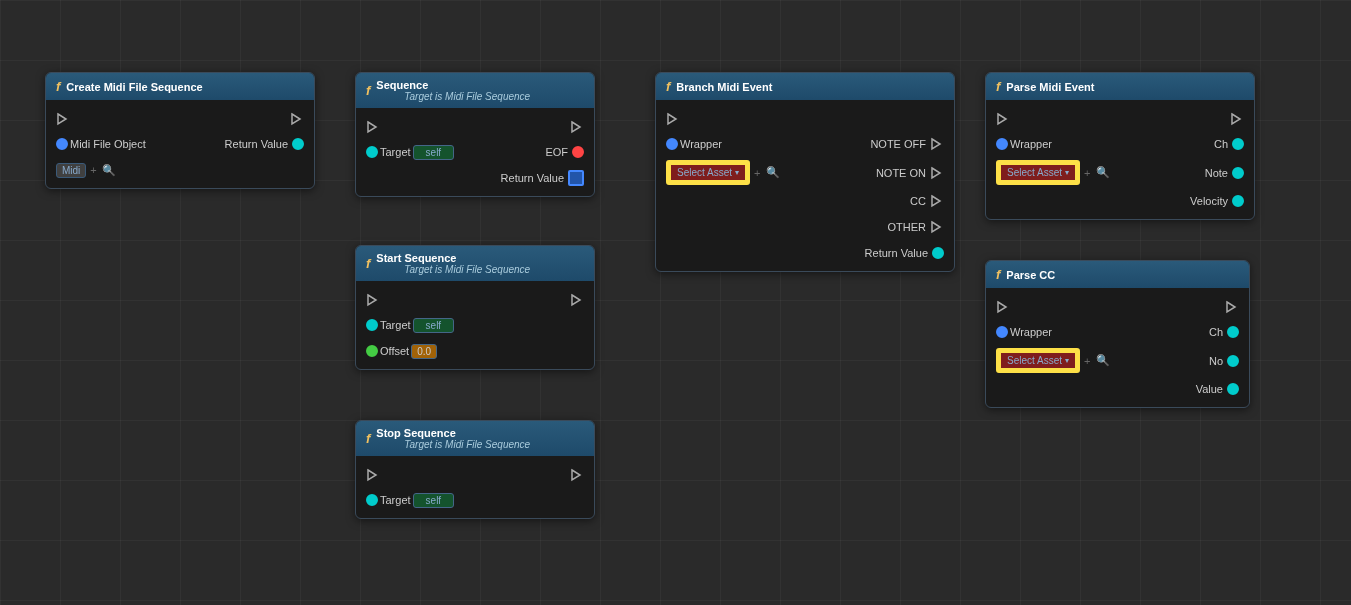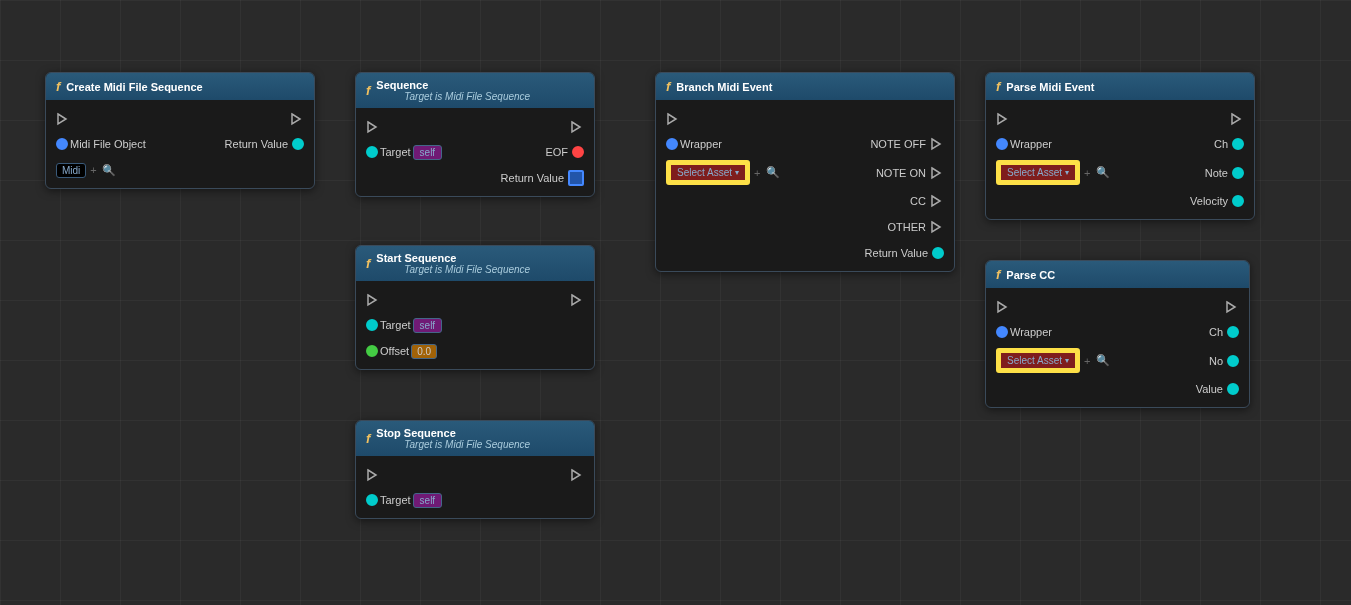--- a/index.html
+++ b/index.html
@@ -115,24 +115,24 @@
     .pin-label {
       color: #cccccc;
       font-size: 11px;
     }
 
     .pin-label.right {
       text-align: right;
     }
 
     .self-badge {
-      background: #701a75;
+      background: #14532d;
       border: 1px solid #446688;
       border-radius: 3px;
-      padding: 1px 6px;
+      padding: 1px 12px;
       font-size: 10px;
       color: #88aacc;
     }
 
     .offset-badge {
       background: #a16207;
       border: 1px solid #446688;
       border-radius: 3px;
       padding: 1px 5px;
       font-size: 10px;
@@ -164,21 +164,21 @@
     }
 
     .exec-row {
       display: flex;
       align-items: center;
       justify-content: space-between;
       padding: 4px 0 2px 0;
     }
 
     .midi-selector {
-      background: #000000;
+      background: #404040;
       border: 1px solid #3a5a7a;
       border-radius: 3px;
       padding: 1px 5px;
       font-size: 10px;
       color: #88aacc;
     }
 
     .return-value-pin {
       width: 16px;
       height: 16px;

